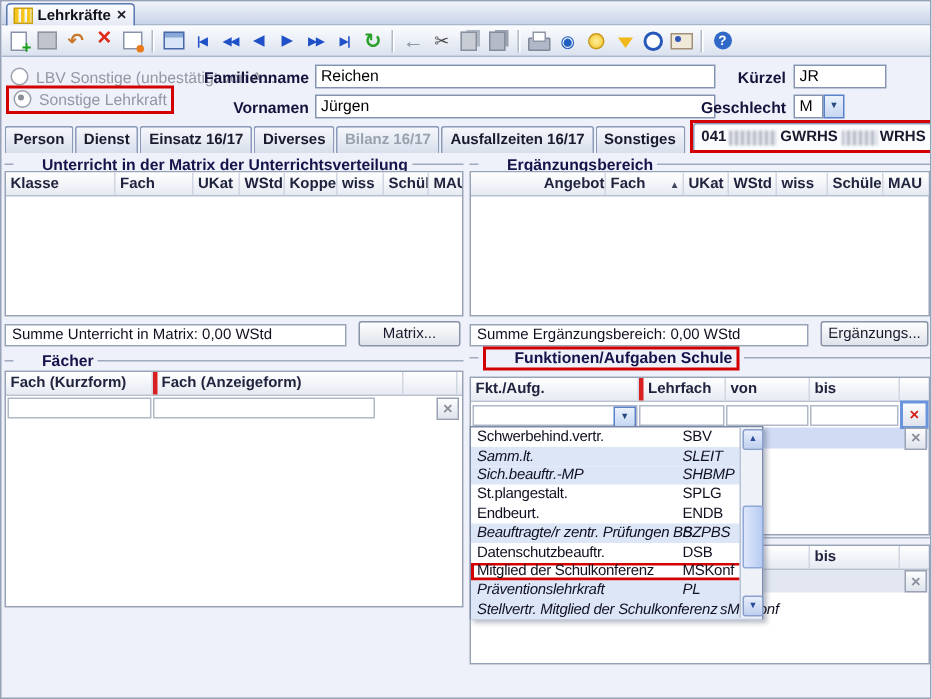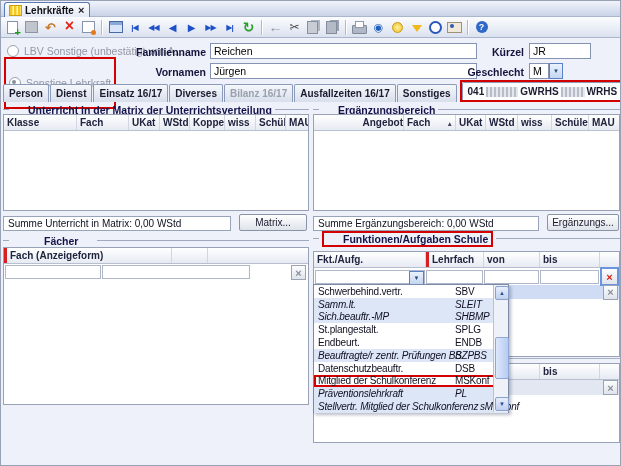--- a/index.html
+++ b/index.html
@@ -50,21 +50,21 @@
   .i-clock::before{content:"";width:9px;height:9px;border-radius:50%;border:2px solid #2858b8;background:#fff;}
   .i-card::before{content:"";width:13px;height:9px;background:#f0e8d8;border:1px solid #a09078;}
   .i-card::after{content:"";position:absolute;width:4px;height:4px;border-radius:50%;background:#3058b8;left:5px;top:5px;}
   .i-help::before{content:"?";width:12px;height:12px;border-radius:50%;background:#3068c8;color:#fff;font-size:9px;font-weight:bold;
     display:flex;align-items:center;justify-content:center;}
 
   
   .radio{width:10px;height:10px;border-radius:50%;border:1px solid #9aa0aa;background:#fff;display:inline-block;vertical-align:-2px;position:relative;}
   .radio.sel::after{content:"";position:absolute;left:2px;top:2px;width:4px;height:4px;border-radius:50%;background:#8a9098;}
   .gray-label{color:#9298a4;font-size:10.5px;margin-left:5px;}
-  .redwrap{border:2px solid #d40000;padding:18px 3px;display:inline-block;}
+  .redwrap{border:2px solid #d40000;padding:1px 3px;display:inline-block;}
   .flabel{font-weight:bold;font-size:10.5px;color:#14143c;text-align:right;}
   .tinput{border:1px solid #8493b0;background:#fff;font-family:inherit;font-size:10.5px;color:#000;padding:1px 3px;height:16px;box-sizing:border-box;}
   .cbtn{border:1px solid #5a82c8;background:linear-gradient(#eaf1fc,#c6d7f2);display:flex;align-items:center;justify-content:center;}
   .cbtn::before{content:"\25BC";font-size:6px;color:#24477e;}
 
   
   .tabrow{left:2px;top:82px;height:19px;display:flex;align-items:flex-end;}
   .ptab{height:17px;display:flex;align-items:center;padding:0 5px;margin-right:1px;white-space:nowrap;
     background:linear-gradient(#f5f7fb,#d8dfec);border:1px solid #8a9ab8;border-bottom:none;border-radius:2px 2px 0 0;
     font-size:10px;font-weight:bold;color:#1a1a2e;}
@@ -247,28 +247,31 @@
       <div class="hcell grow">
           <span>MAU</span>
         </div>
     </div>
     <div></div>
   </div>
 
   <div class="abs sumfield" style="left:2px;top:215px;width:228px;height:15px;">Summe Unterricht in Matrix: 0,00 WStd</div>
   <button class="abs btn" style="left:238px;top:213px;width:68px;height:17px;">Matrix...</button>
 
-  <div class="abs gtitle" style="left:2px;top:233px;width:306px;gap:16px;">
+  <div class="abs gtitle" style="left:2px;top:233px;width:306px;">
     <span class="ln pre"></span>
       <span class="txt">Fächer</span>
       <span class="ln post"></span>
   </div>
 
   <div class="abs tbl" style="left:2px;top:246px;width:306px;height:158px;">
     <div class="thead">
+      <div class="hcell" style="width:98px;">
+          <span>Fach (Kurzform)</span>
+        </div>
       <div class="hcell reqbar" style="width:168px;">
           <span>Fach (Anzeigeform)</span>
         </div>
       <div class="hcell" style="width:36px;"></div>
       <div class="hcell grow"></div>
     </div>
     <div style="display:flex;height:16px;">
       <div class="editcell" style="width:96px;"></div>
       <div class="editcell" style="width:148px;"></div>
       <div style="flex:1;"></div>

